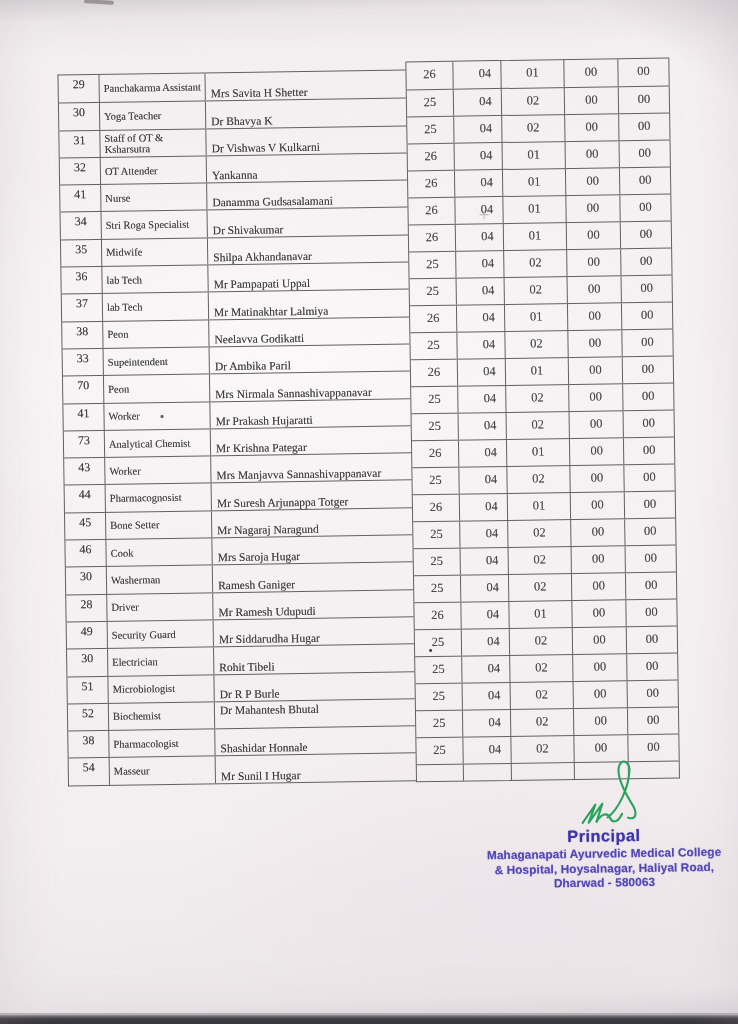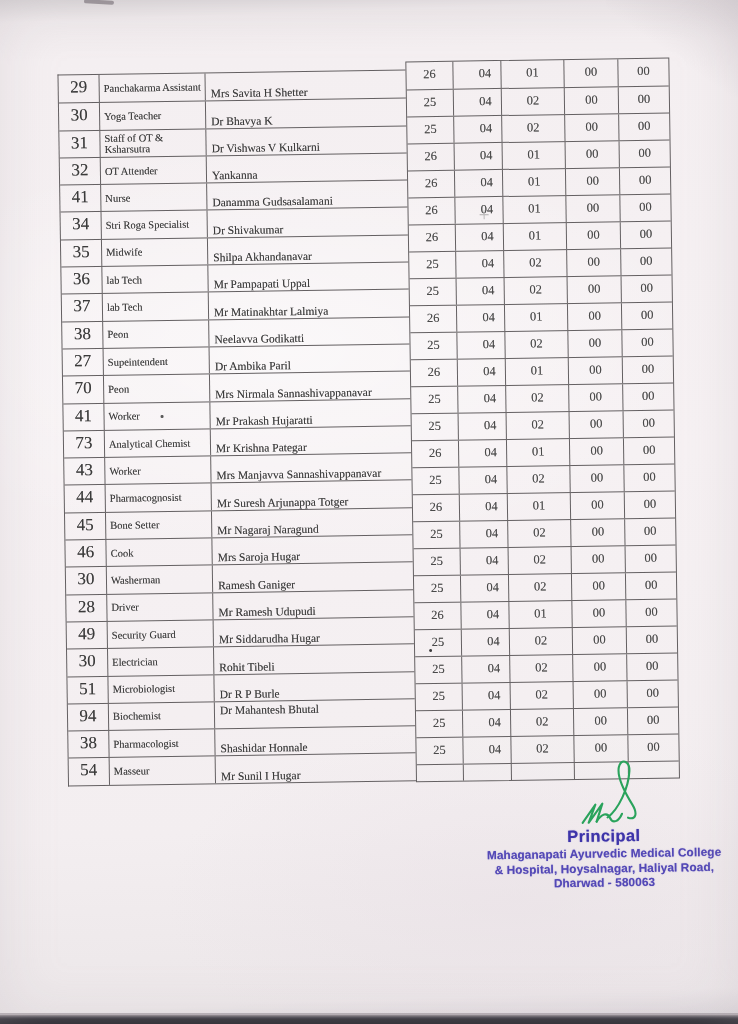--- a/index.html
+++ b/index.html
@@ -27,21 +27,21 @@
   
   .tablewrap{position:absolute;left:64px;top:70px;width:612px;height:714px;
     --line:#646062; color:#3b3b3b;}
   .lgrid{position:absolute;left:0;top:0;width:348px;box-sizing:border-box;
     border:1px solid var(--line);border-right:none;}
   .lrow{display:flex;height:27.3px;box-sizing:border-box;}
   .lrow + .lrow{border-top:1px solid var(--line);}
   .lc{box-sizing:border-box;border-right:1px solid var(--line);overflow:hidden;
     text-shadow:0 0 .5px rgba(66,66,66,.55);}
   .lc.sl{flex:0 0 41px;display:flex;justify-content:center;align-items:flex-start;
-    padding-top:2px;font-size:17px;}
+    padding-top:2px;font-size:12px;}
   .lc.desig{flex:0 0 106px;font-size:10.5px;line-height:11px;display:flex;
     align-items:center;padding:0 2px 0 4px;}
   .lc.name{flex:1 1 auto;border-right:none;font-size:11.5px;line-height:12px;
     display:flex;align-items:flex-end;padding:0 2px 1px 5px;}
   .lc.name.top{align-items:flex-start;padding-top:2px;}
 
   .rgrid{position:absolute;left:348px;top:-8px;width:264px;box-sizing:border-box;
     border:1px solid var(--line);background:rgba(255,255,255,.06);}
   .rrow{display:flex;height:27px;box-sizing:border-box;}
   .rrow + .rrow{border-top:1px solid var(--line);}
@@ -126,21 +126,21 @@
             <div class="lc sl">37</div>
             <div class="lc desig">lab Tech</div>
             <div class="lc name">Mr Matinakhtar Lalmiya</div>
           </div>
           <div class="lrow">
             <div class="lc sl">38</div>
             <div class="lc desig">Peon</div>
             <div class="lc name">Neelavva Godikatti</div>
           </div>
           <div class="lrow">
-            <div class="lc sl">27</div>
+            <div class="lc sl">33</div>
             <div class="lc desig">Supeintendent</div>
             <div class="lc name">Dr Ambika Paril</div>
           </div>
           <div class="lrow">
             <div class="lc sl">70</div>
             <div class="lc desig">Peon</div>
             <div class="lc name">Mrs Nirmala Sannashivappanavar</div>
           </div>
           <div class="lrow">
             <div class="lc sl">41</div>
@@ -191,21 +191,21 @@
             <div class="lc sl">30</div>
             <div class="lc desig">Electrician</div>
             <div class="lc name">Rohit Tibeli</div>
           </div>
           <div class="lrow">
             <div class="lc sl">51</div>
             <div class="lc desig">Microbiologist</div>
             <div class="lc name">Dr R P Burle</div>
           </div>
           <div class="lrow">
-            <div class="lc sl">94</div>
+            <div class="lc sl">52</div>
             <div class="lc desig">Biochemist</div>
             <div class="lc name top">Dr Mahantesh Bhutal</div>
           </div>
           <div class="lrow">
             <div class="lc sl">38</div>
             <div class="lc desig">Pharmacologist</div>
             <div class="lc name">Shashidar Honnale</div>
           </div>
           <div class="lrow">
             <div class="lc sl">54</div>

